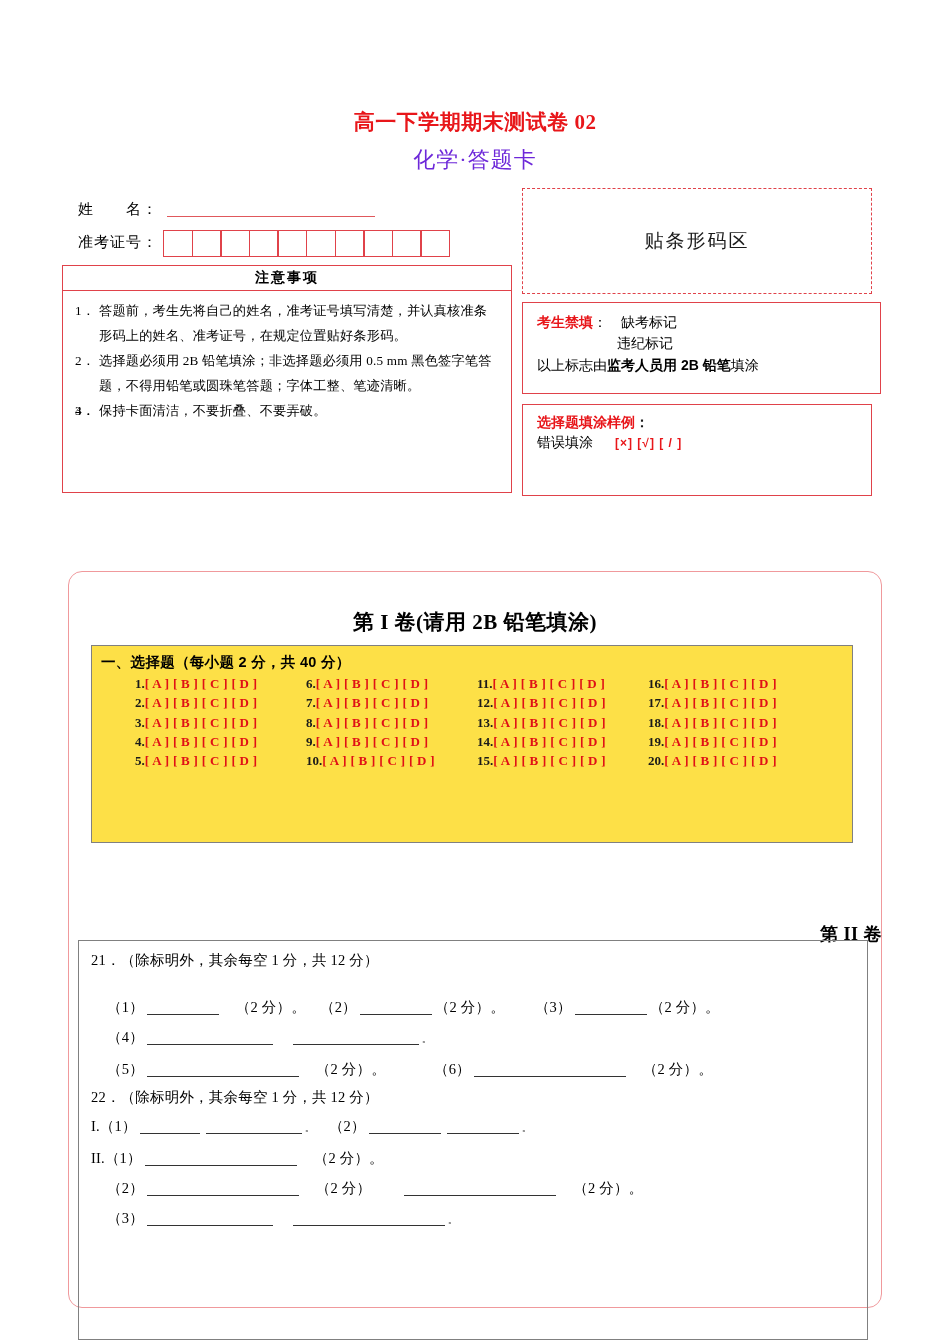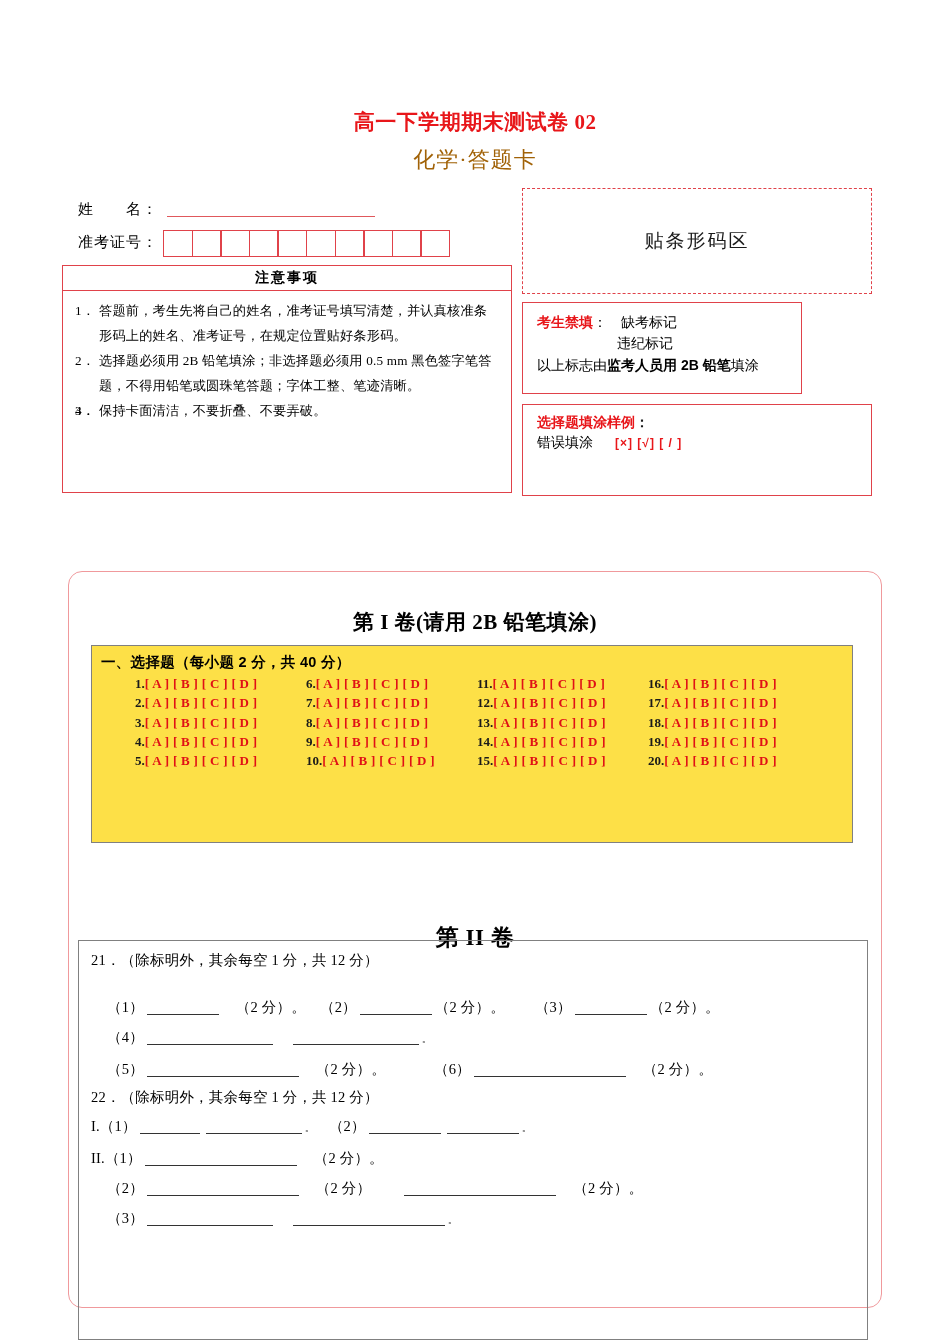--- a/index.html
+++ b/index.html
@@ -34,21 +34,21 @@
     color: #e8161a;
     letter-spacing: 0.5px;
   }
   .title-sub {
     position: absolute;
     left: 0; top: 145px;
     width: 950px;
     text-align: center;
     font-size: 22px;
     font-weight: normal;
-    color: #a16207;
+    color: #6d28d9;
     letter-spacing: 1px;
   }
 
   
   .name-row {
     position: absolute;
     left: 78px; top: 200px;
     font-size: 15px;
     letter-spacing: 1px;
   }
@@ -137,21 +137,21 @@
     font-size: 19px;
     font-family: "Liberation Sans", "DejaVu Sans", sans-serif;
     color: #1a1a1a;
     letter-spacing: 2px;
   }
 
   
   .forbid-box {
     position: absolute;
     left: 522px; top: 302px;
-    width: 280px;
+    width: 359px;
     height: 92px;
     border: 1.3px solid #e0424a;
     box-sizing: border-box;
     padding: 9px 0 0 14px;
   }
   .forbid-line1 {
     font-size: 14px;
     font-family: "Liberation Sans", "DejaVu Sans", sans-serif;
     line-height: 21px;
   }
@@ -265,22 +265,22 @@
     color: #e01016;
     font-weight: bold;
     letter-spacing: 0.3px;
   }
 
   
   .vol2-title {
     position: absolute;
     left: 68px; top: 922px;
     width: 814px;
-    text-align: center;
-    font-size: 23px;
+    text-align: right;
+    font-size: 18px;
     font-weight: bold;
     letter-spacing: 0.5px;
     z-index: 1;
   }
 
   .ans-box {
     position: absolute;
     left: 78px; top: 940px;
     width: 790px;
     height: 400px;

